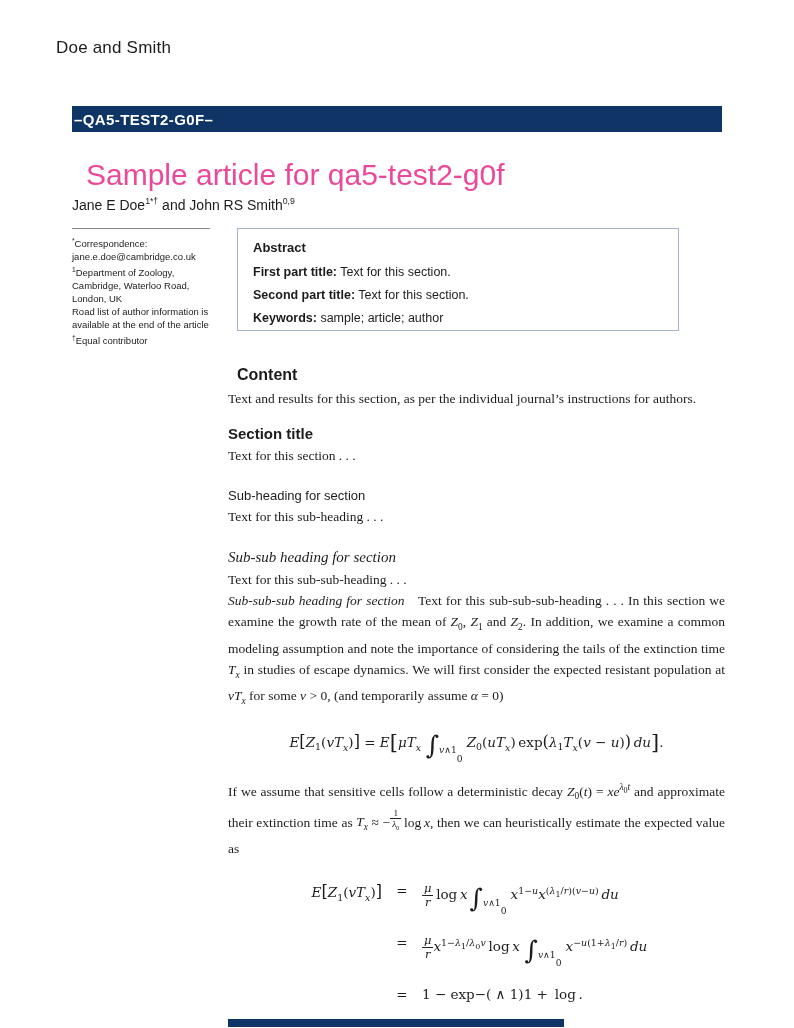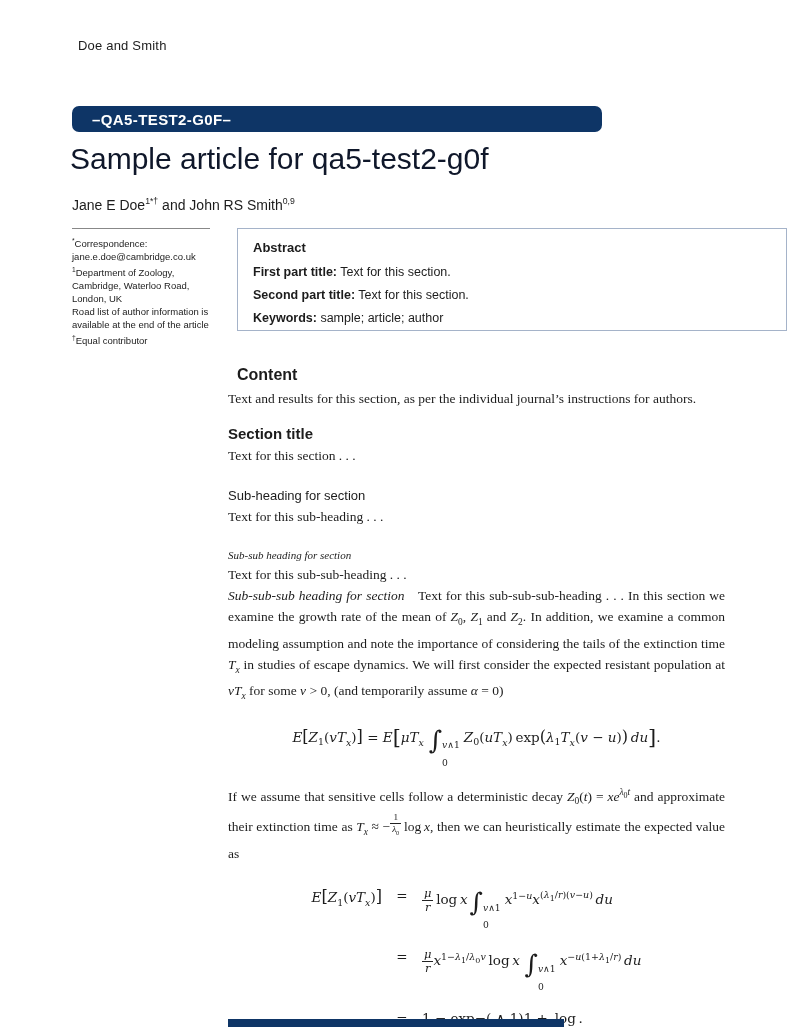--- a/index.html
+++ b/index.html
@@ -1,63 +1,63 @@
 <!DOCTYPE html>
 <html style="--navy: #0e3566; --box-border: #a5b3c9; --text: #1c1c1c; --rule: #888888;"><head>
 <meta charset="utf-8">
 <style>
   html,body{margin:0;padding:0;background:#e8e8e8;}
   .page{
     position:relative;width:794px;height:1028px;margin:0 auto;background:#ffffff;
     font-family:"Liberation Sans",sans-serif;color:var(--text,#1c1c1c);overflow:hidden;
   }
   
-  .running-head{position:absolute;left:78px;top:38px;font-size:13px;letter-spacing:.2px;}
+  .running-head{position:absolute;left:56px;top:38px;font-size:17px;letter-spacing:.2px;}
   .banner{
-    position:absolute;left:72px;top:106px;width:530px;height:26px;box-sizing:border-box;
+    position:absolute;left:72px;top:106px;width:650px;height:26px;box-sizing:border-box;
     background:var(--navy,#0e3566);color:#fff;display:flex;align-items:center;
-    padding-left:20px;font-weight:bold;font-size:15px;letter-spacing:.4px;border-radius:7px;
+    padding-left:2px;font-weight:bold;font-size:15px;letter-spacing:.4px;
   }
-  .title{position:absolute;left:70px;top:142px;margin:0;font-size:30px;font-weight:400;color:#0f172a;}
+  .title{position:absolute;left:70px;top:142px;margin:16px;font-size:30px;font-weight:400;color:#ec4899;}
   .authors{position:absolute;left:72px;top:196px;font-size:14px;}
   .authors sup{font-size:62%;}
   
   .sidebar{position:absolute;left:72px;top:228px;width:160px;font-size:9.5px;line-height:13px;color:#222;}
   .side-rule{border-top:1px solid var(--rule,#888);width:138px;margin-bottom:5px;}
   .side-line{white-space:nowrap;}
   .side-line sup{font-size:70%;}
   
   .abstract-box{
-    position:absolute;left:237px;top:228px;width:550px;height:103px;box-sizing:border-box;
+    position:absolute;left:237px;top:228px;width:442px;height:103px;box-sizing:border-box;
     border:1px solid var(--box-border,#a5b3c9);padding:11px 15px 0;
   }
   .abs-heading{font-weight:bold;font-size:13px;margin-bottom:10px;}
   .abs-row{font-size:12.5px;margin-bottom:9px;}
   .abs-label{font-weight:bold;}
   
   .main-col{position:absolute;left:228px;top:358px;width:497px;}
   .sec-heading{font-family:"Liberation Sans",sans-serif;font-size:16px;font-weight:bold;margin:8px 9px 4px;}
   .sec-heading2{font-family:"Liberation Sans",sans-serif;font-size:15px;font-weight:bold;margin:16px 0 3px;}
   .subheading{font-size:13px;font-weight:normal;margin:22px 0 3px;}
-  .subsubheading{font-family:"Liberation Serif",serif;font-style:italic;font-size:11px;font-weight:normal;margin:22px 0 3px;}
+  .subsubheading{font-family:"Liberation Serif",serif;font-style:italic;font-size:15px;font-weight:normal;margin:22px 0 3px;}
   .body-text{font-family:"Liberation Serif",serif;font-size:13.5px;line-height:21px;margin:0 0 0;text-align:justify;}
   .body-text i{font-style:italic;}
   .mt18{}
   
   .math, .equation, .eq-align{font-family:"DejaVu Serif","Liberation Serif",serif;}
   .equation{font-size:13.5px;text-align:center;margin:18px 0 14px;}
   sup{font-size:70%;}
   sub{font-size:70%;}
   sup sub, sub sub, sup i sub{font-size:85%;}
   .frac{display:inline-block;vertical-align:middle;text-align:center;font-size:.85em;line-height:1.15;}
   .frac .ftop{display:block;border-bottom:1px solid #222;padding:0 2px;}
   .frac .fbot{display:block;padding:0 2px;}
   .frac.sm{font-size:.68em;vertical-align:-0.1em;}
   .intg{font-size:1.9em;font-style:normal;display:inline-block;vertical-align:-0.3em;margin:0 0 0 2px;line-height:1;}
-  .ilim{display:inline-flex;flex-direction:column;vertical-align:-0.75em;font-size:.68em;line-height:1.05;margin:0 4px 0 0;text-align:left;}
+  .ilim{display:inline-flex;vertical-align:-0.75em;font-size:.68em;line-height:1.05;margin:0 4px 0 0;text-align:left;}
   .ilim .iu{display:block;}
   .ilim .il{display:block;margin-top:.9em;}
   .b1{font-size:1.2em;font-style:normal;}
   .b2{font-size:1.55em;font-style:normal;vertical-align:-0.12em;}
   
   .eq-align{position:relative;font-size:13.5px;display:grid;grid-template-columns:118px 40px auto;
     justify-content:start;padding-left:36px;margin-top:14px;}
   .eq-row{display:contents;}
   .eq-lhs{text-align:right;padding:9px 0;}
   .eq-rel{text-align:center;padding:9px 0;}

